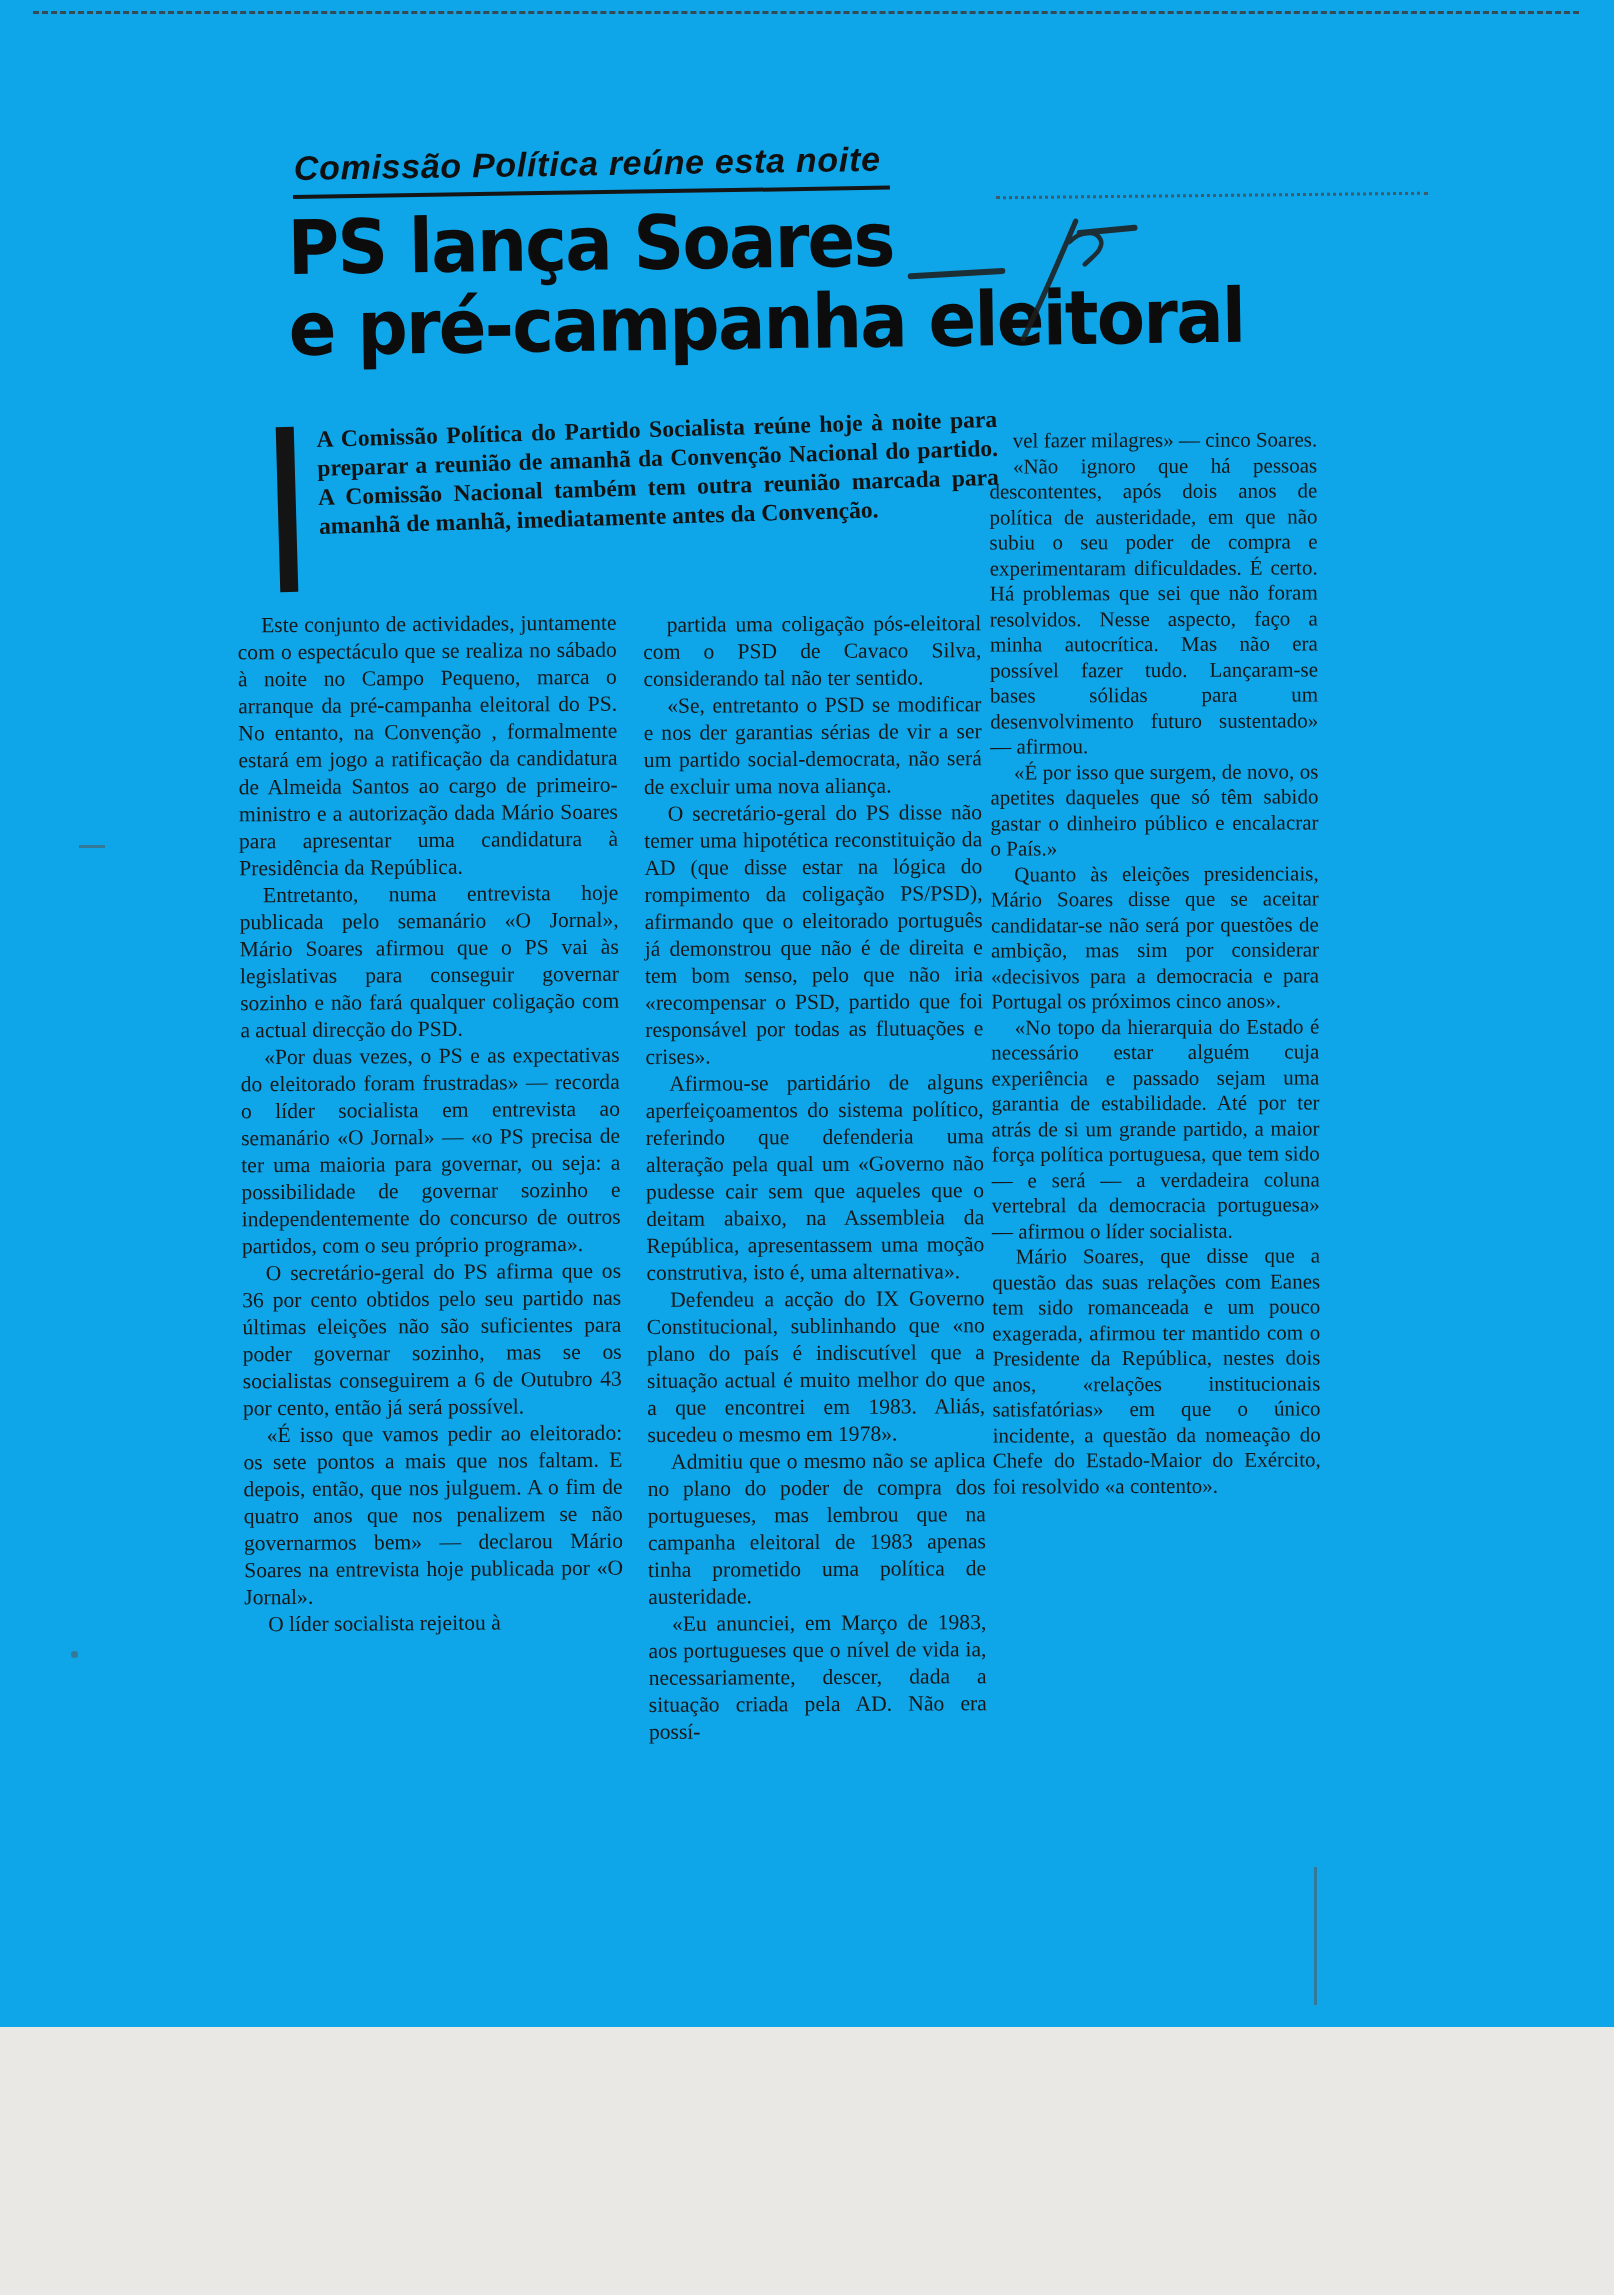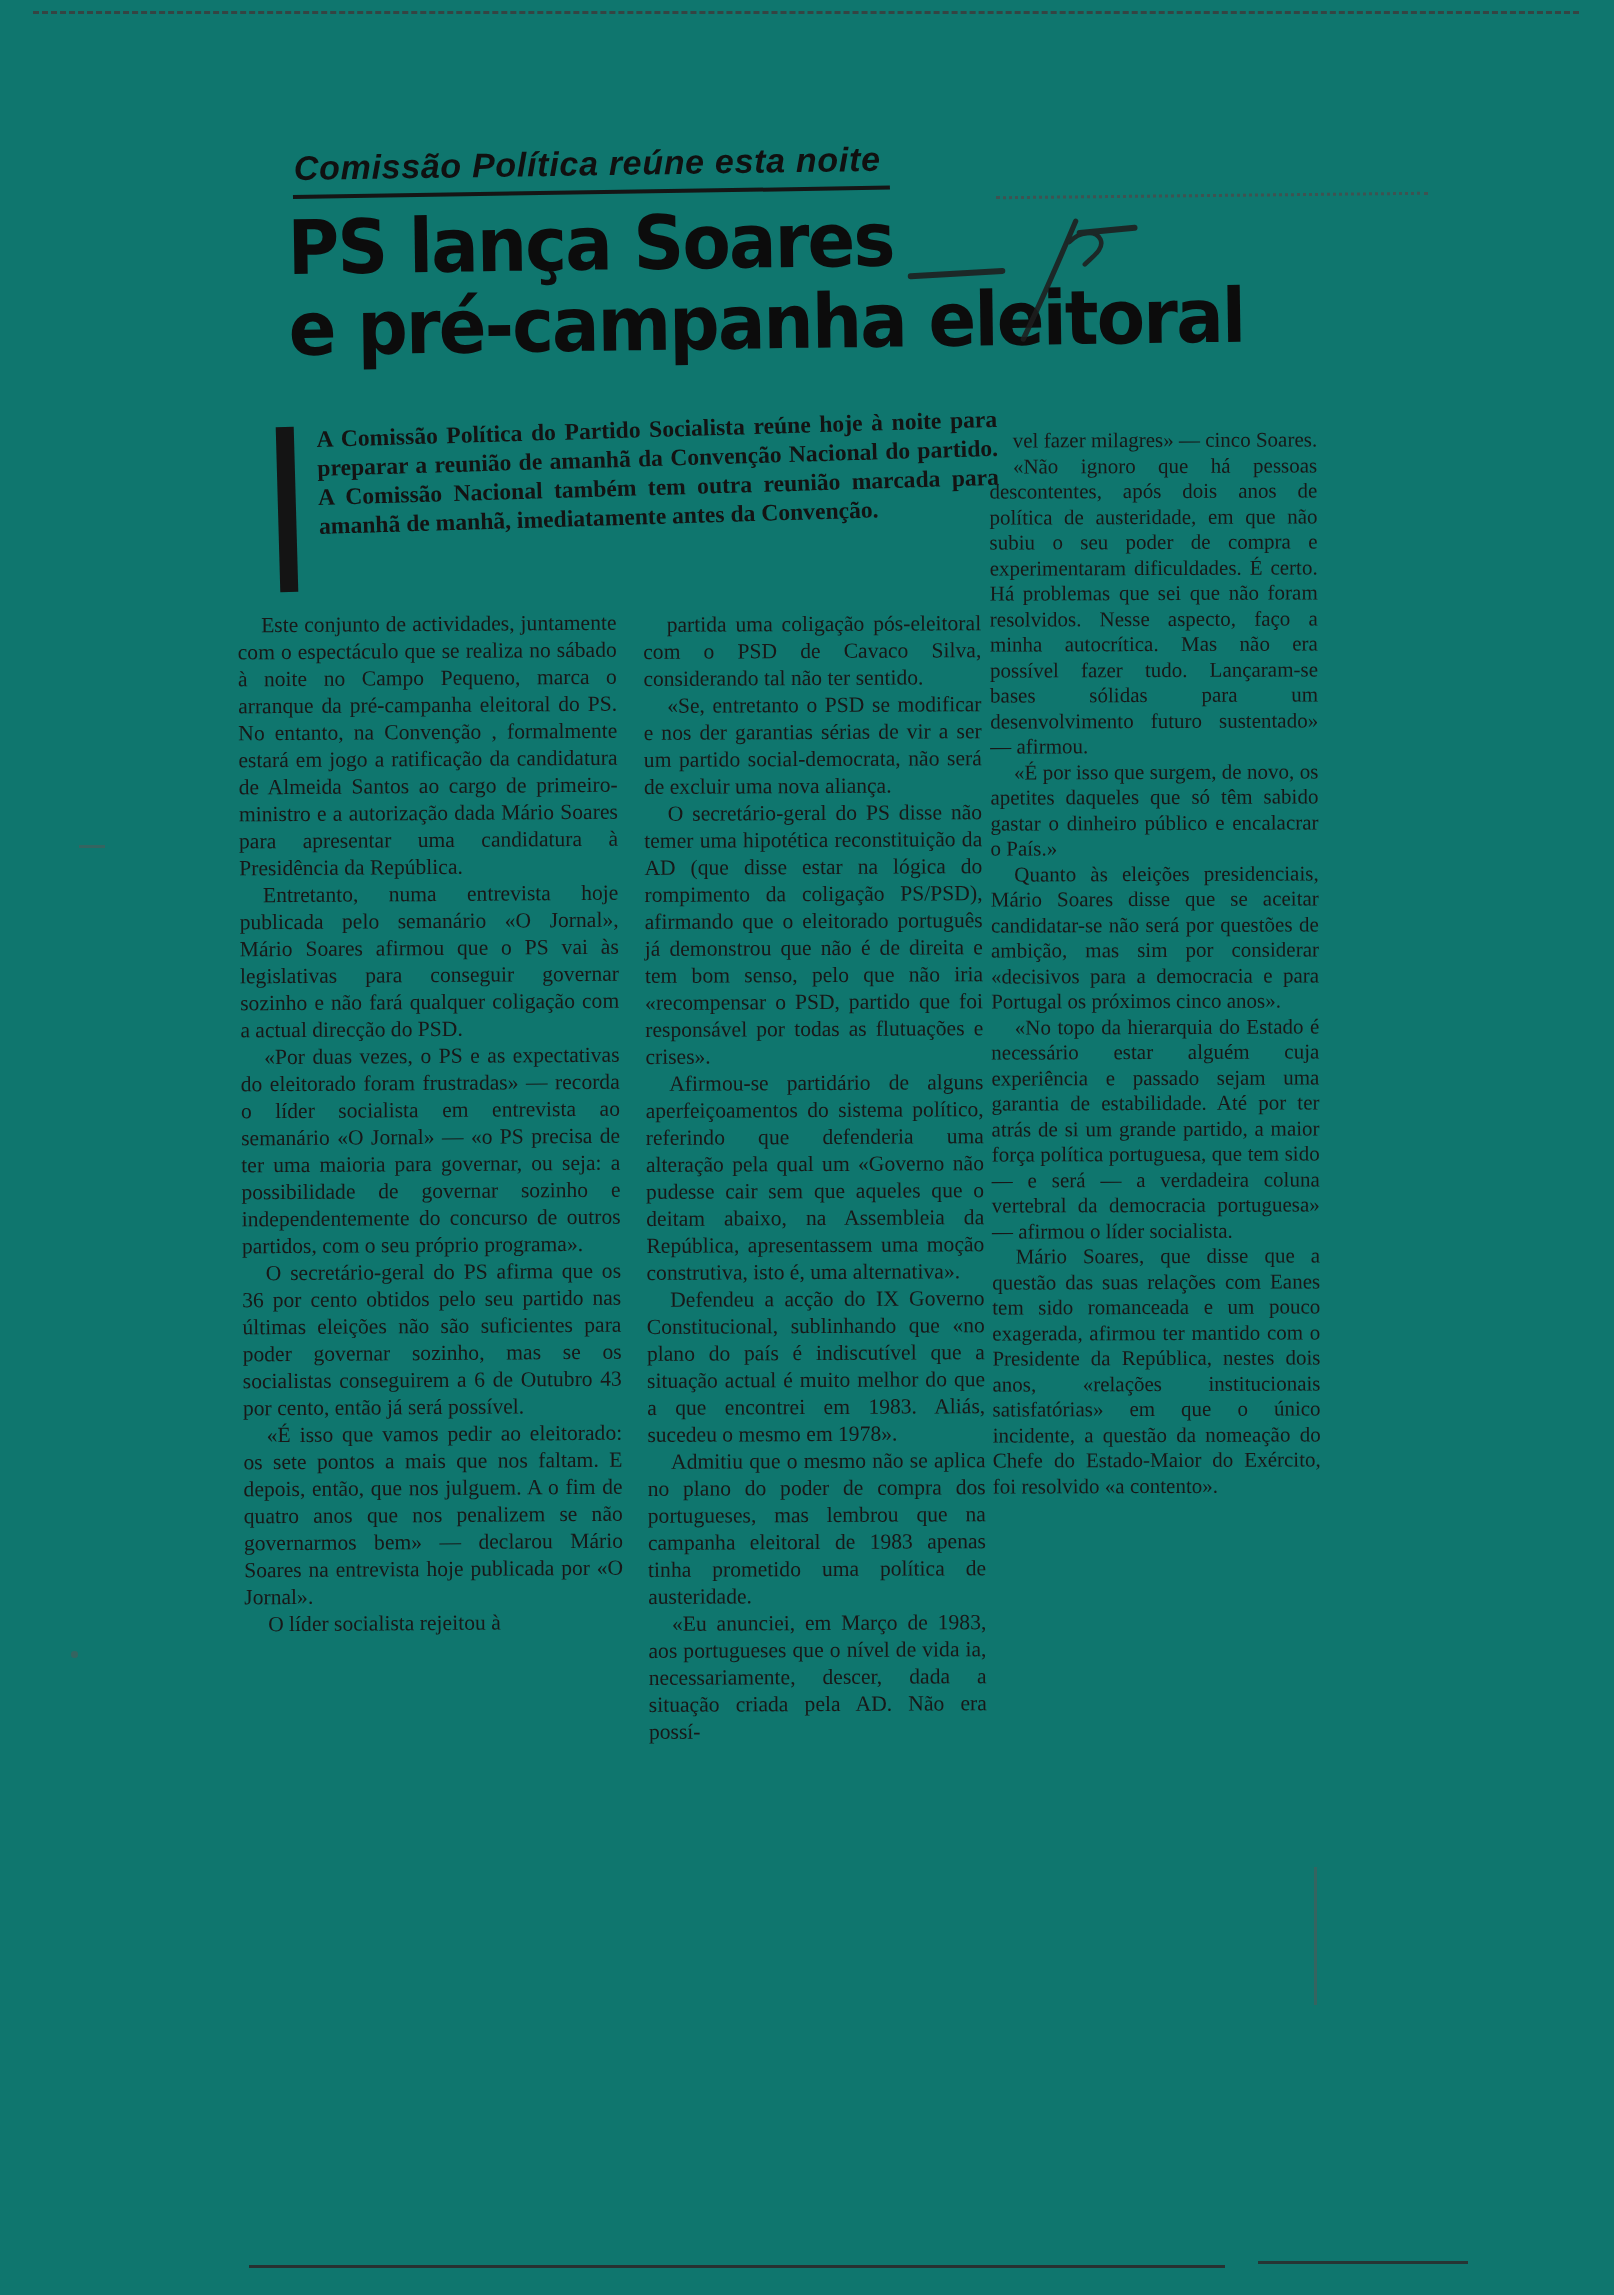--- a/index.html
+++ b/index.html
@@ -3,22 +3,22 @@
 <meta charset="utf-8">
 <style>
   html, body { margin: 0; padding: 0; }
   body {
     width: 1614px; height: 2295px;
     background: #e9e8e4;
     font-family: "Liberation Serif", serif;
   }
   .page {
     position: relative;
-    width: 1614px; height: 2295px;
-    background: #0f766e;
+    width: 1614px; height: 2027px;
+    background: #0ea5e9;
     overflow: hidden;
     color: #1b1b1b;
   }
   
   .rule-top {
     position: absolute; top: 10.5px; left: 33px; width: 1546px;
     border-top: 3.3px dashed #3c3c3c; opacity: .85;
   }
   .rule-bottom-a {
     position: absolute; top: 2265px; left: 249px; width: 976px;

